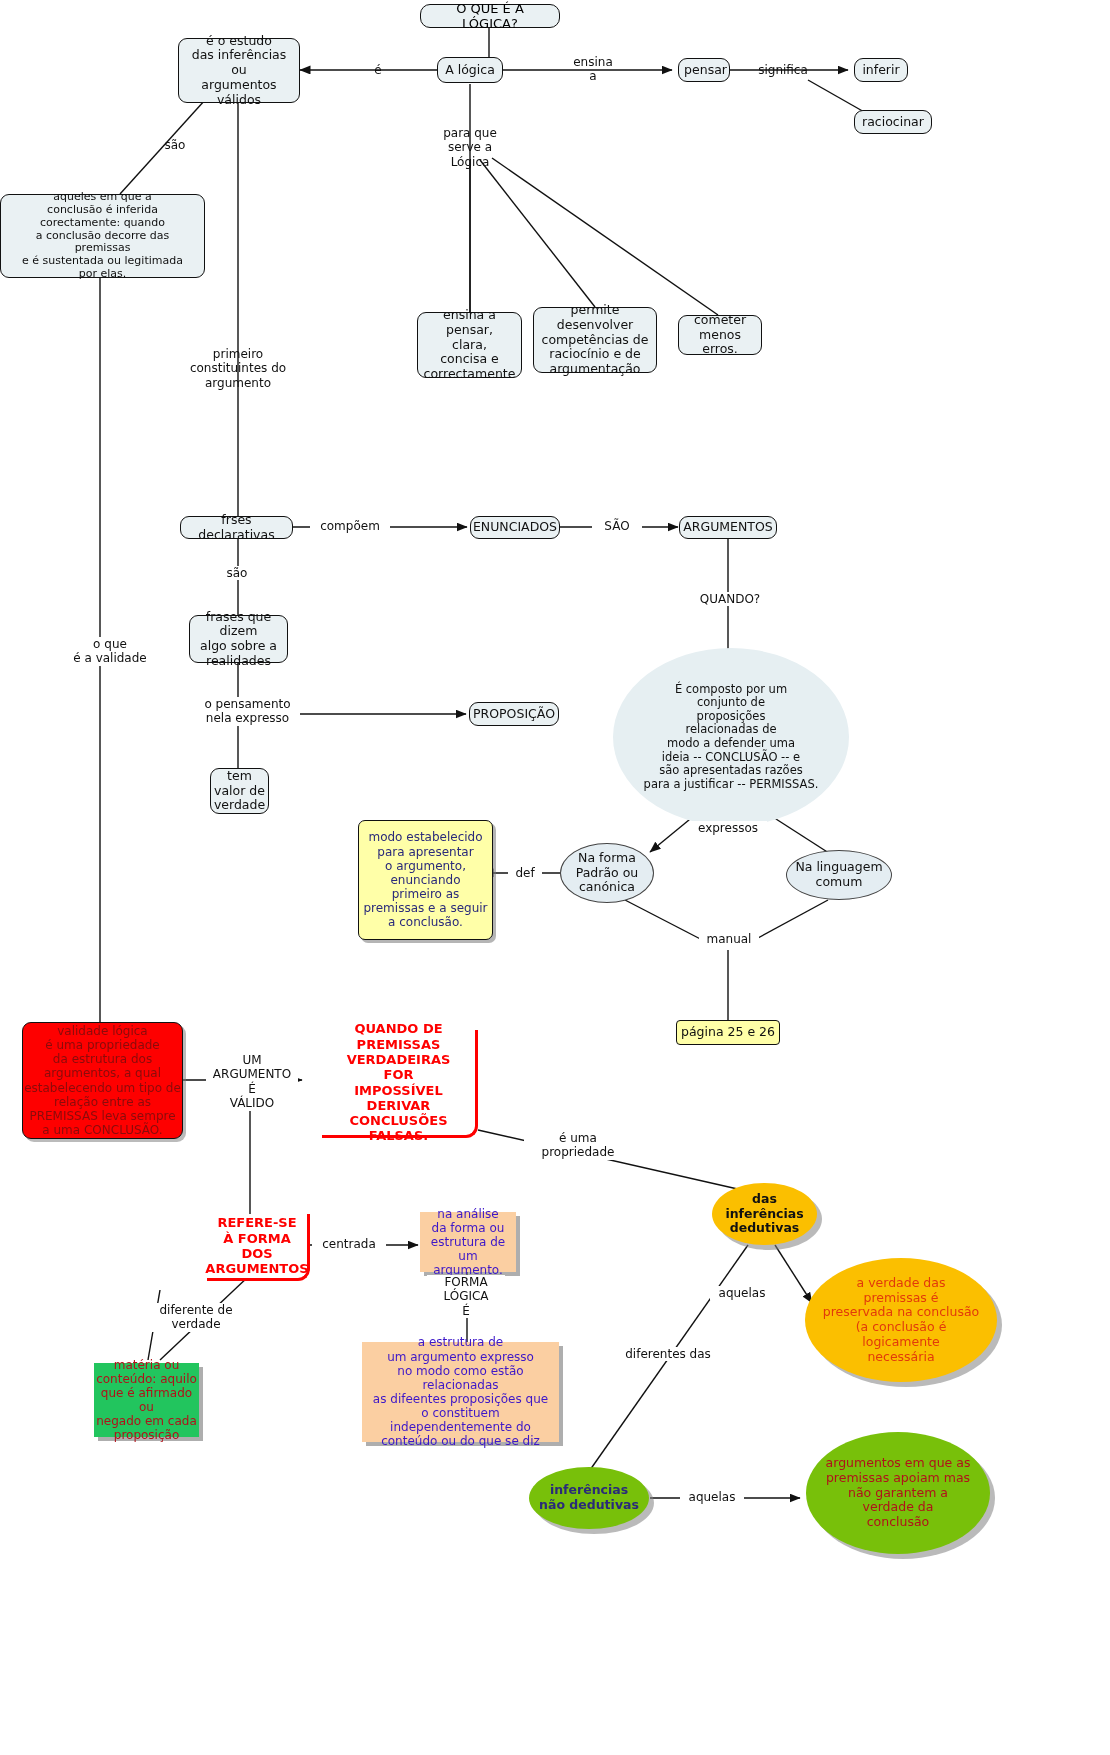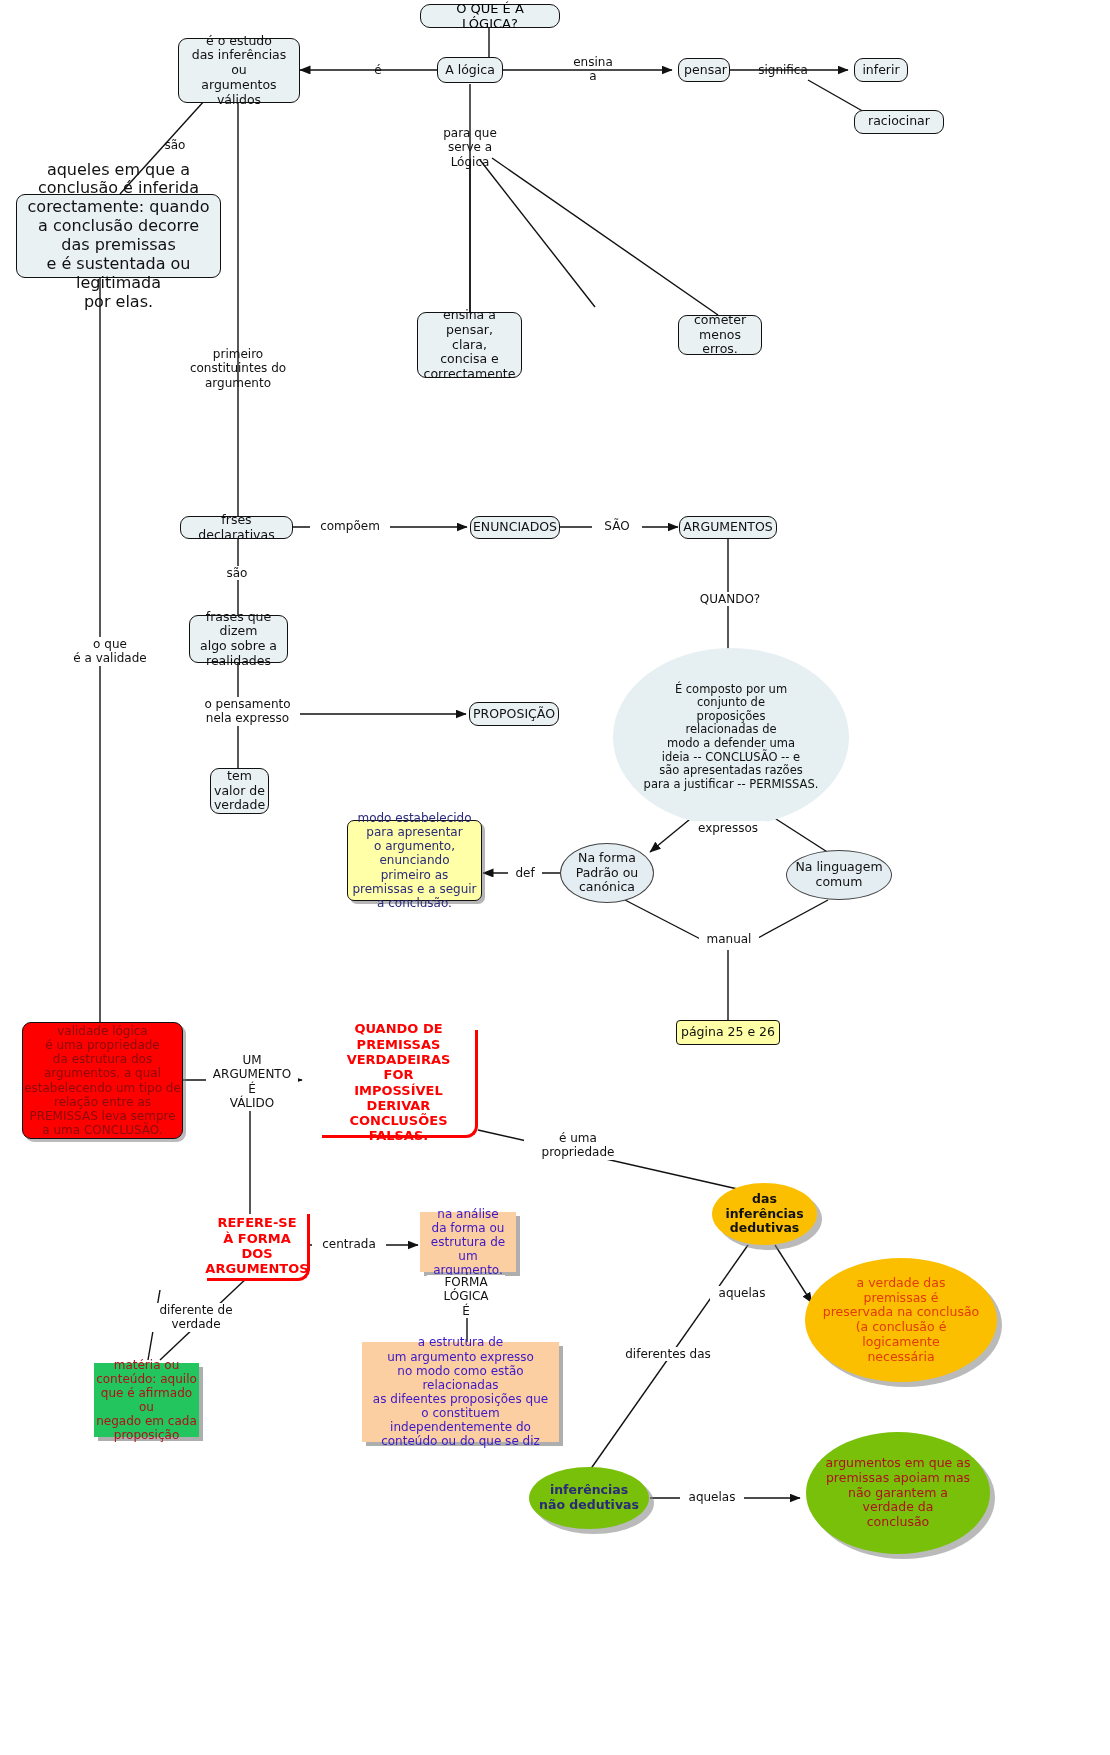--- a/index.html
+++ b/index.html
@@ -131,48 +131,54 @@
     <span>A lógica</span>
   </div>
 
   <div class="node box" style="left:178px;top:38px;width:122px;height:65px;white-space:pre-line;">
     <span>é o estudo
 das inferências ou
 argumentos
 válidos</span>
   </div>
 
-  <div class="node box" style="left:16px;top:194px;width:205px;height:84px;white-space:pre-line;font-size:16px;">
+  <div class="node box" style="left:0px;top:194px;width:205px;height:84px;white-space:pre-line;font-size:11px;">
     <span>aqueles em que a
 conclusão é inferida
 corectamente: quando
 a conclusão decorre das premissas
 e é sustentada ou legitimada
 por elas.</span>
   </div>
 
   <div class="node box" style="left:678px;top:58px;width:52px;height:24px;padding-left:9px;">
     <span>pensar</span>
   </div>
 
   <div class="node box" style="left:854px;top:58px;width:54px;height:24px;">
     <span>inferir</span>
   </div>
 
-  <div class="node box" style="left:854px;top:110px;width:90px;height:24px;align-items:flex-end;">
+  <div class="node box" style="left:854px;top:110px;width:78px;height:24px;">
     <span>raciocinar</span>
   </div>
 
   <div class="node box" style="left:417px;top:312px;width:105px;height:66px;white-space:pre-line;">
     <span>ensina a pensar,
 clara,
 concisa e
 correctamente</span>
   </div>
 
+  <div class="node box" style="left:533px;top:307px;width:124px;height:66px;white-space:pre-line;">
+    <span>permite desenvolver
+competências de
+raciocínio e de
+argumentação</span>
+  </div>
 
   <div class="node box" style="left:678px;top:315px;width:84px;height:40px;white-space:pre-line;">
     <span>cometer
 menos erros.</span>
   </div>
 
   <div class="node box" style="left:180px;top:516px;width:113px;height:23px;">
     <span>frses declarativas</span>
   </div>
 
@@ -215,21 +221,21 @@
     <span>Na forma
 Padrão ou
 canónica</span>
   </div>
 
   <div class="node ellipse ell-blue-s" style="left:786px;top:850px;width:106px;height:50px;white-space:pre-line;">
     <span>Na linguagem
 comum</span>
   </div>
 
-  <div class="node yellow" style="left:347px;top:820px;width:135px;height:81px;white-space:pre-line;color:#2a2a7a;">
+  <div class="node yellow" style="left:358px;top:820px;width:135px;height:120px;white-space:pre-line;color:#2a2a7a;">
     <span>modo estabelecido
 para apresentar
 o argumento,
 enunciando
 primeiro as
 premissas e a seguir
 a conclusão.</span>
   </div>
 
   <div class="node yellow-sm" style="left:676px;top:1020px;width:104px;height:25px;">

